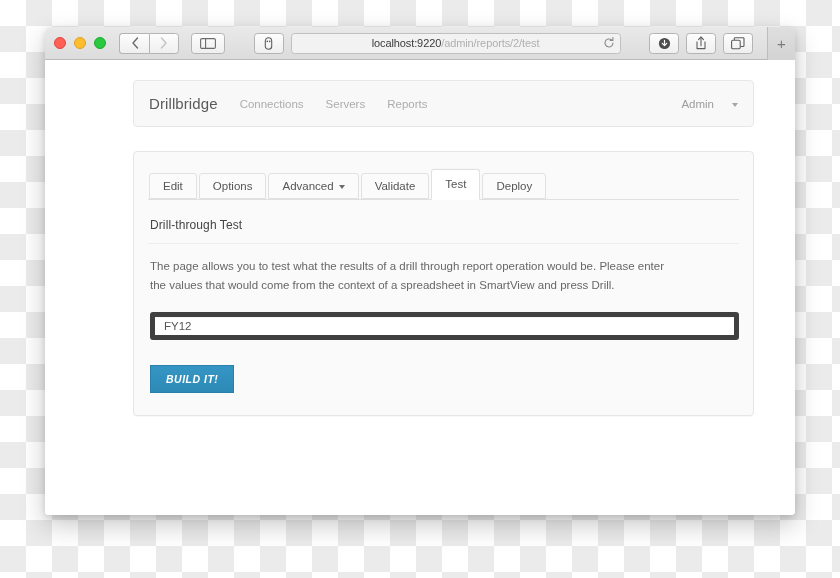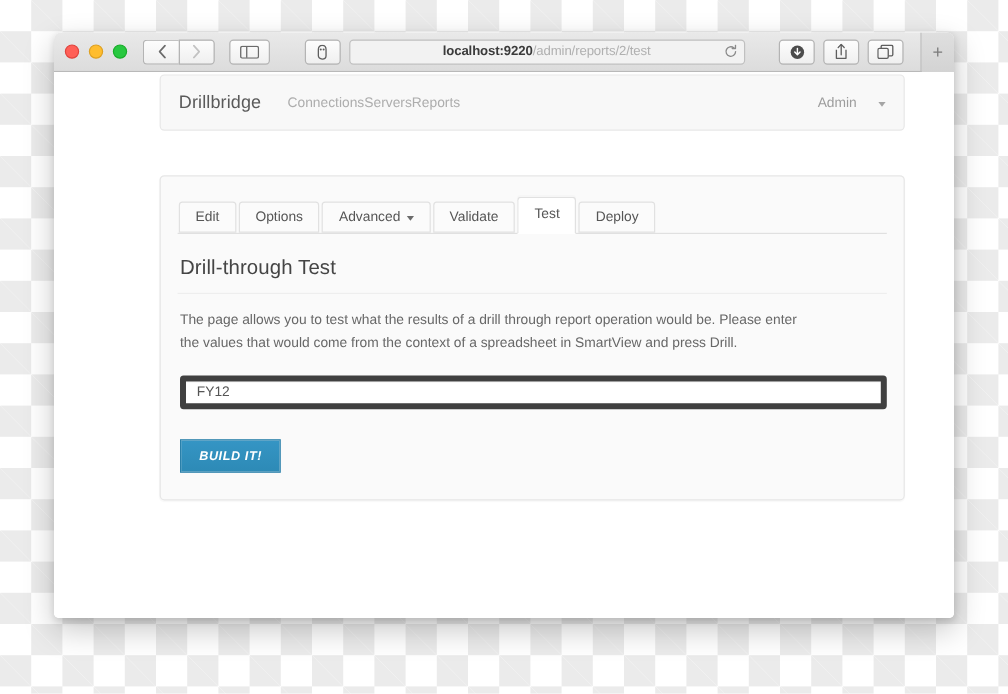--- a/index.html
+++ b/index.html
@@ -90,21 +90,21 @@
     display: flex;
     align-items: center;
     justify-content: center;
   }
   .url-text {
     font-size: 11px;
     color: #b0b0b0;
     white-space: nowrap;
     letter-spacing: -0.1px;
   }
-  .url-text .host { color: #3b3b3b; font-weight: bold; }
+  .url-text .host { color: #3b3b3b; font-weight: normal; }
   .reload-icon {
     position: absolute;
     right: 5px;
     top: 50%;
     transform: translateY(-50%);
     color: #8a8a8a;
     font-size: 11px;
     line-height: 1;
   }
 
@@ -119,59 +119,59 @@
     color: #7b7b7b; font-size: 15px; line-height: 1;
   }
 
   svg.ico { display: block; }
 
   
   .page {
     position: relative;
     height: calc(100% - 33px);
     background: #ffffff;
-    padding: 2px 41px 0 88px;
+    padding: 20px 41px 0 88px;
   }
 
   
   .navbar {
     background: #f8f8f8;
     border: 1px solid #e7e7e7;
     border-radius: 4px;
     height: 47px;
     display: flex;
     align-items: center;
     padding: 0 15px;
   }
   .brand {
     font-size: 15px;
     color: #5a5a5a;
     margin-right: 22px;
     letter-spacing: 0.1px;
   }
-  .nav-links { display: flex; }
+  .nav-links { display: flex; gap: 22px; }
   .nav-links a {
     font-size: 11.5px;
     color: #adadad;
     text-decoration: none;
   }
   .nav-right { margin-left: auto; display: flex; align-items: center; gap: 18px; }
   .nav-right .admin-label { font-size: 11.5px; color: #9d9d9d; }
   .caret {
     width: 0; height: 0;
     border-left: 3.5px solid transparent;
     border-right: 3.5px solid transparent;
     border-top: 4px solid #a5a5a5;
     display: inline-block;
     margin-top: 2px;
   }
 
   
   .panel {
-    margin-top: 37px;
+    margin-top: 24px;
     background: #fafafa;
     border: 1px solid #e6e6e6;
     border-radius: 4px;
     padding: 16px 14px 22px 14px;
     box-shadow: 0 1px 1px rgba(0,0,0,0.03);
   }
 
   
   .tabs {
     display: flex;
@@ -200,21 +200,21 @@
     background: #ffffff;
     border-bottom-color: #ffffff;
     height: 31px;
     margin-bottom: -1px;
     box-shadow: 0 -1px 1px rgba(0,0,0,0.02);
   }
   .tab .caret { border-top-color: #6b6b6b; }
 
   
   .page-title {
-    font-size: 17px;
+    font-size: 12px;
     color: #454545;
     font-weight: normal;
     margin: 18px 0 0 0;
     padding: 0 0 11px 2px;
     border-bottom: 1px solid #eeeeee;
     letter-spacing: 0.1px;
   }
 
   .intro {
     font-size: 11.5px;

